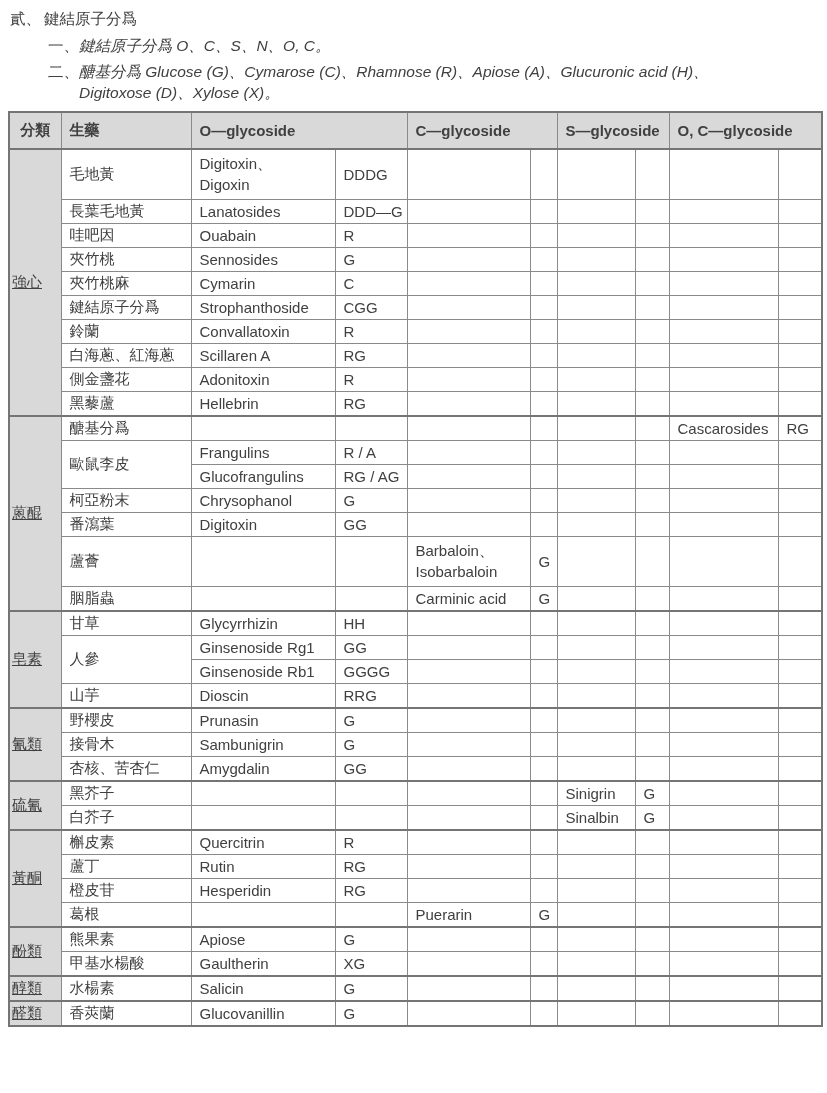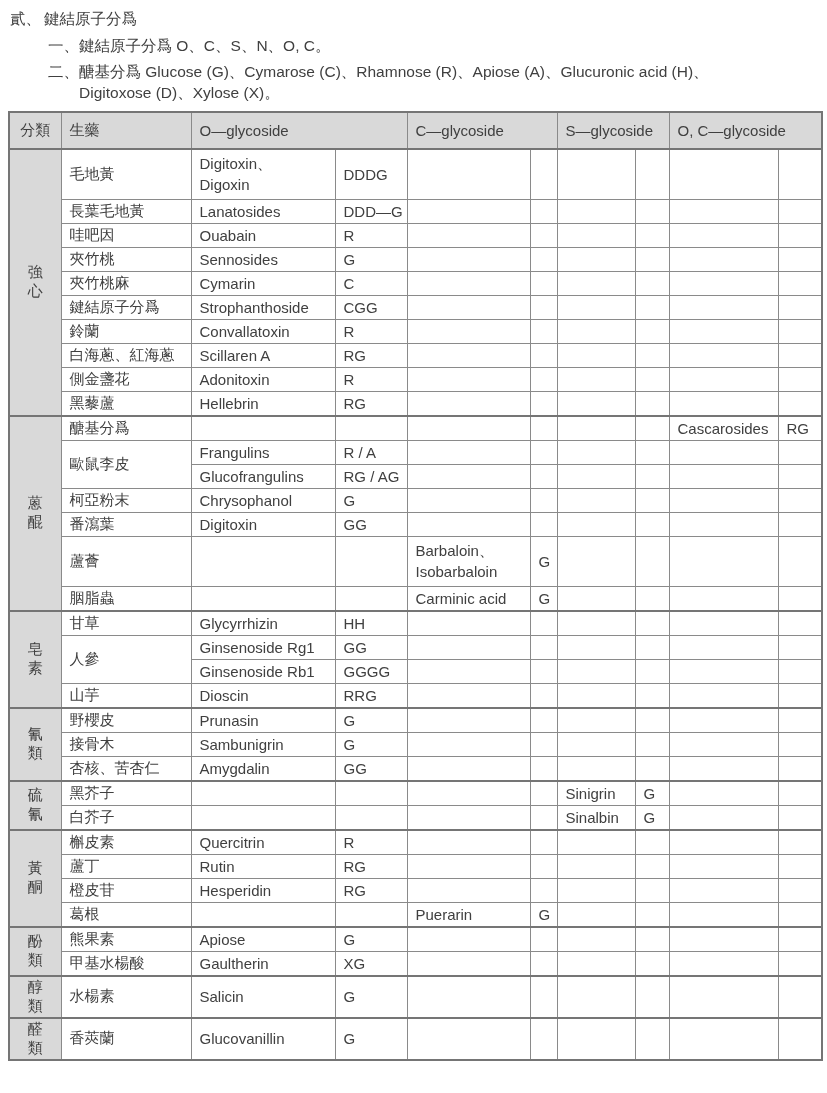--- a/index.html
+++ b/index.html
@@ -15,45 +15,45 @@
     width:827px;height:1093px;background:var(--page_bg);
     font-family:"Liberation Sans","DejaVu Sans",sans-serif;
     color:var(--text);
     overflow:hidden;
   }
   .doc-head{padding:8px 8px 0 10px;font-size:15.5px;}
   .title-line{display:flex;line-height:22px;}
   .title-line .num{flex:0 0 34px;}
   .list-line{display:flex;margin-left:38px;margin-top:5px;line-height:21px;}
   .list-line .num{flex:0 0 30px;}
-  .list-line .txt{flex:1;max-width:700px;}
+  .list-line .txt{flex:1;max-width:700px;font-style:italic;}
   table{
     border-collapse:collapse;table-layout:fixed;
     margin:8px 0 0 8px;width:813px;
     font-size:15px;
     border:2px solid var(--border_heavy);
   }
   th,td{
     border:1px solid var(--border);
     padding:1px 8px;
     vertical-align:middle;
     text-align:left;
     overflow:hidden;
   }
   thead th{
     background:var(--header_bg);
-    font-weight:normal;
+    font-weight:bold;
     height:37px;
   }
   th.cat{text-align:center;padding:1px 2px;}
   td{height:24px;}
   tr.tall td{height:50px;}
   td.cat{
     background:var(--header_bg);
-    text-align:center;padding:1px 14px;
+    padding:1px 2px;text-decoration:underline;
   }
   td.name{white-space:pre-line;line-height:21px;}
   td.code{white-space:nowrap;padding:1px 4px 1px 8px;}
   tr.group-start td{border-top:2px solid var(--border_heavy);}
 </style>
 </head>
 <body>
 
 <div class="doc-head">
   <div class="title-line">

